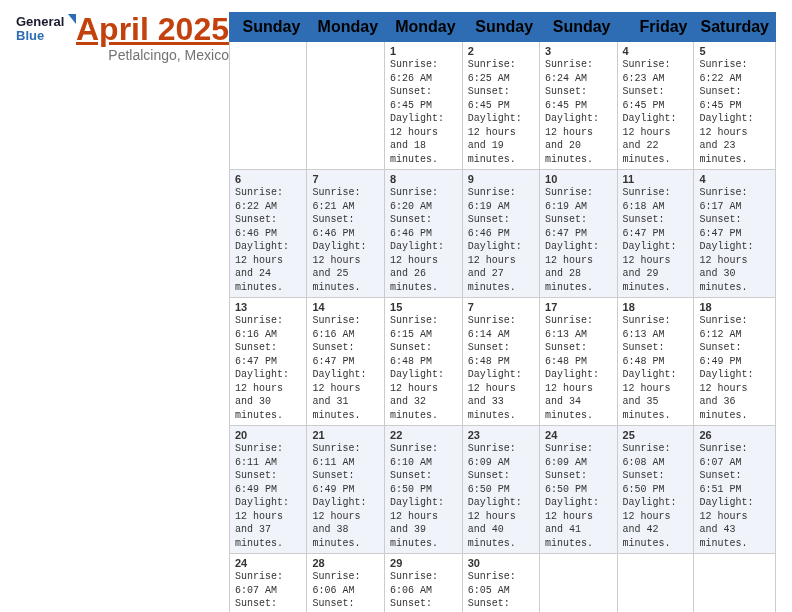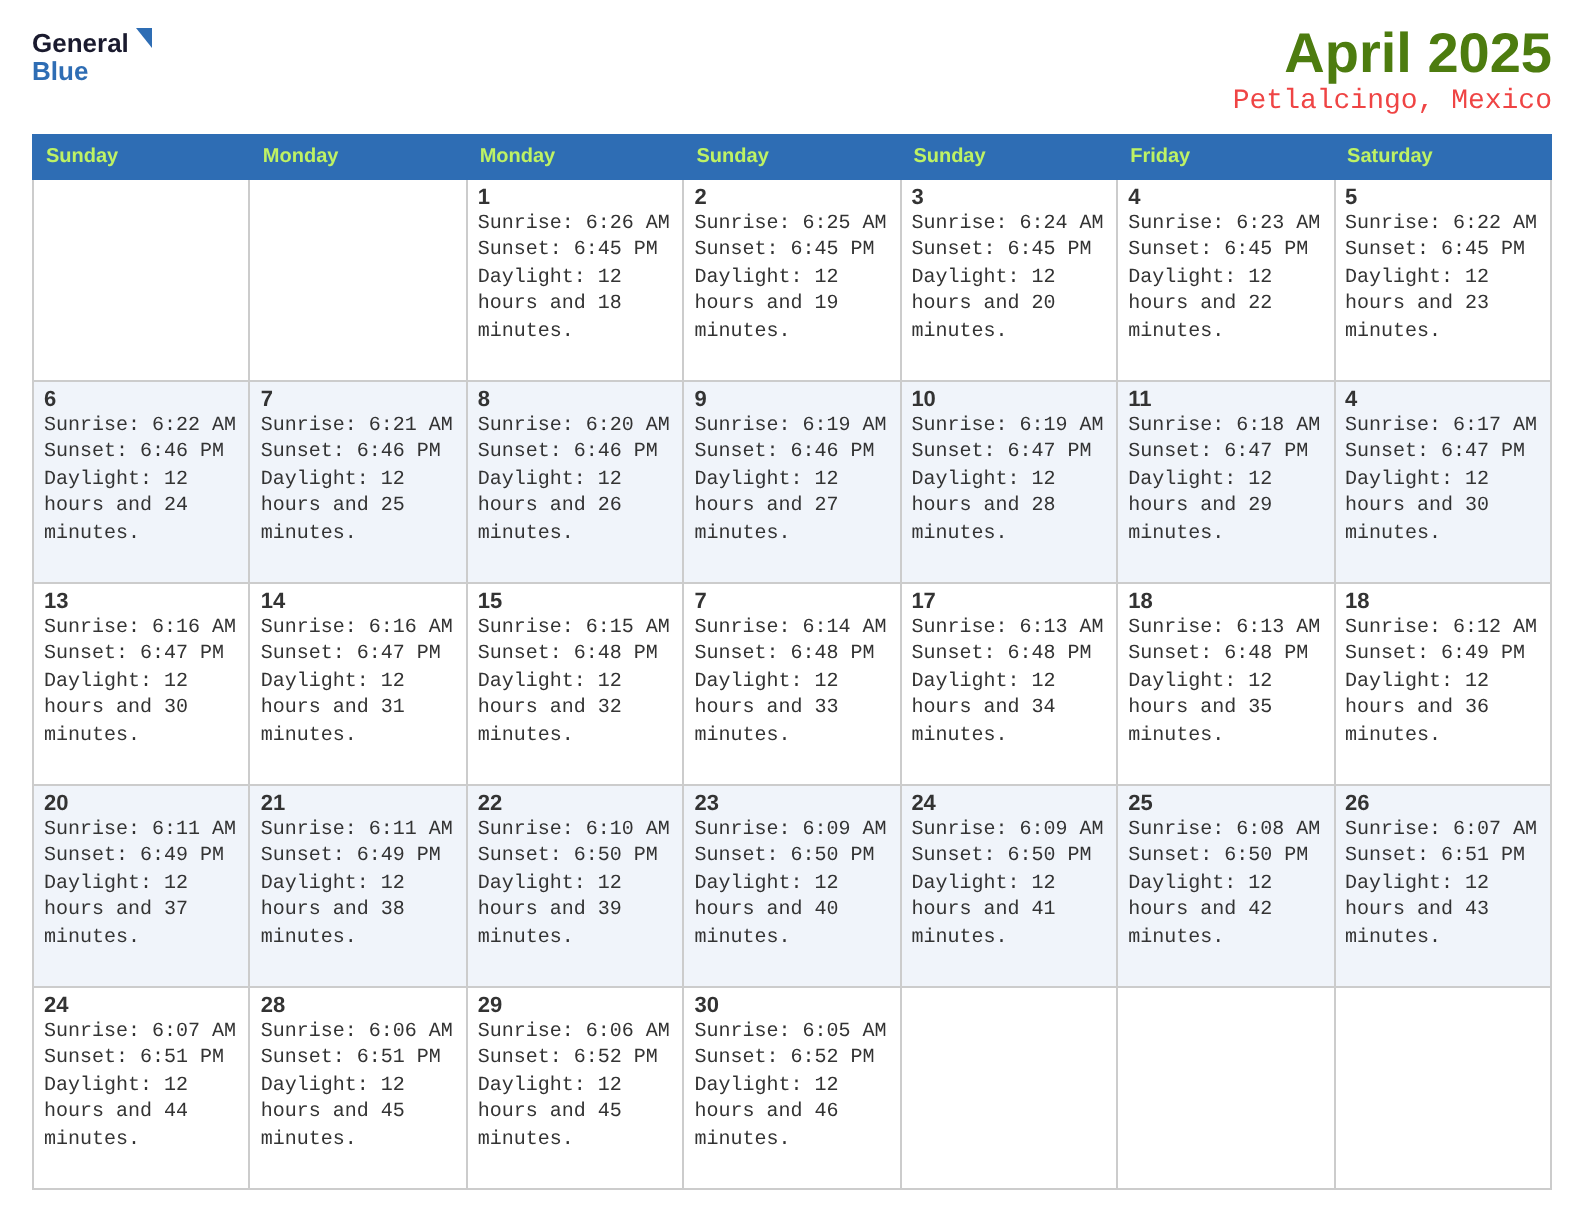--- a/index.html
+++ b/index.html
@@ -9,59 +9,59 @@
       background: #fff;
       font-family: Arial, Helvetica, sans-serif;
       font-size: 11px;
       overflow: hidden;
     }
     .page {
       width: 792px;
       height: 612px;
       padding: 12px 16px 17px 16px;
       display: flex;
-      flex-direction: column;
+      flex-direction: row;
     }
     .header {
       display: flex;
       justify-content: space-between;
       align-items: flex-start;
       margin-bottom: 8px;
     }
     .logo {
       display: flex;
       align-items: center;
       gap: 4px;
     }
     .title-block {
       text-align: right;
     }
     .main-title {
-      font-size: 28px;
+      font-size: 32px;
       font-weight: bold;
-      color: #4d7c0f;
+      color: #c2410c;
       line-height: 1.1;
+      text-decoration: underline;
     }
     .subtitle {
       font-size: 14px;
-      color: #ef4444;
-      font-family: Liberation Mono, monospace;
+      color: #737373;
     }
     .calendar-table {
       width: 100%;
       border-collapse: collapse;
       flex: 1;
     }
     .calendar-table th {
       background: #2e6db4;
-      color: #bef264;
-      font-size: 10px;
+      color: #000000;
+      font-size: 16px;
       font-weight: bold;
       padding: 5px 6px;
-      text-align: left;
+      text-align: right;
       border: 1px solid #2e6db4;
     }
     .calendar-table td {
       border: 1px solid #ccc;
       vertical-align: top;
       padding: 3px 5px;
       font-size: 10px;
       color: #333;
       width: calc(100% / 7);
       background: #fff;

